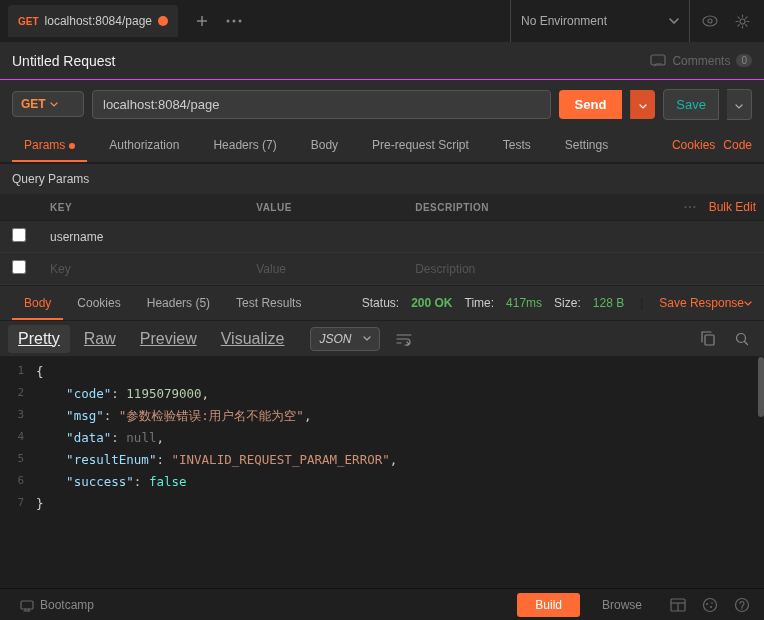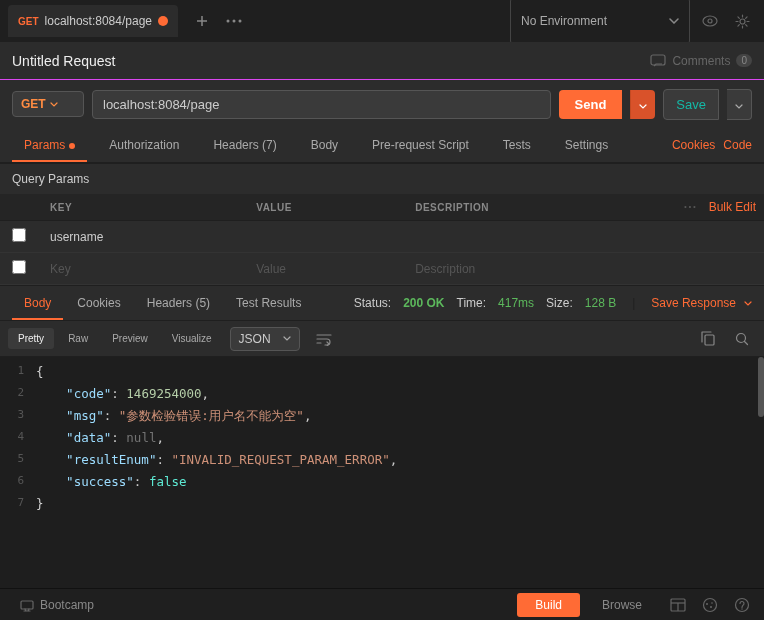--- a/index.html
+++ b/index.html
@@ -306,54 +306,56 @@
     }
     .status-ok { color: #5cb85c; font-weight: 600; }
     .status-time { color: #5cb85c; }
     .status-size { color: #5cb85c; }
     .save-response-btn {
       color: #ff6b35;
       cursor: pointer;
       font-size: 12px;
       display: flex;
       align-items: center;
-      gap: 8px;
+      gap: 0;
     }
 
     
     .resp-toolbar {
       height: 36px;
       background: #2c2c2c;
       display: flex;
       align-items: center;
       padding: 0 8px;
       gap: 4px;
       border-bottom: 1px solid #1f1f1f;
     }
     .format-tab {
       padding: 5px 10px;
       color: #aaa;
       cursor: pointer;
-      font-size: 10px;
+      font-size: 16px;
       border-radius: 3px;
+      text-decoration: underline;
     }
     .format-tab.active {
       color: #eee;
       background: #3a3a3a;
     }
     .format-selector {
       display: flex;
       align-items: center;
       background: #3a3a3a;
       border: 1px solid #555;
       border-radius: 4px;
       padding: 4px 8px;
       gap: 12px;
       cursor: pointer;
-      margin-left: 4px;
+      margin-left: 12px;
+      font-style: italic;
     }
     .format-selector-text { color: #ccc; font-size: 12px; }
     .resp-toolbar-right {
       margin-left: auto;
       display: flex;
       gap: 6px;
       align-items: center;
     }
     .resp-icon-btn {
       width: 28px;
@@ -679,21 +681,21 @@
     </div>
 
     <div class="json-area">
       <div class="json-body json-lines">
         <div class="json-line">
           <span class="line-num">1</span>
           <span class="line-content json-brace">{</span>
         </div>
         <div class="json-line">
           <span class="line-num">2</span>
-          <span class="line-content">    <span class="json-key">"code"</span>: <span class="json-number">1469254000</span>,</span>
+          <span class="line-content">    <span class="json-key">"code"</span>: <span class="json-number">1195079000</span>,</span>
         </div>
         <div class="json-line">
           <span class="line-num">3</span>
           <span class="line-content">    <span class="json-key">"msg"</span>: <span class="json-string">"参数检验错误:用户名不能为空"</span>,</span>
         </div>
         <div class="json-line">
           <span class="line-num">4</span>
           <span class="line-content">    <span class="json-key">"data"</span>: <span class="json-null">null</span>,</span>
         </div>
         <div class="json-line">

